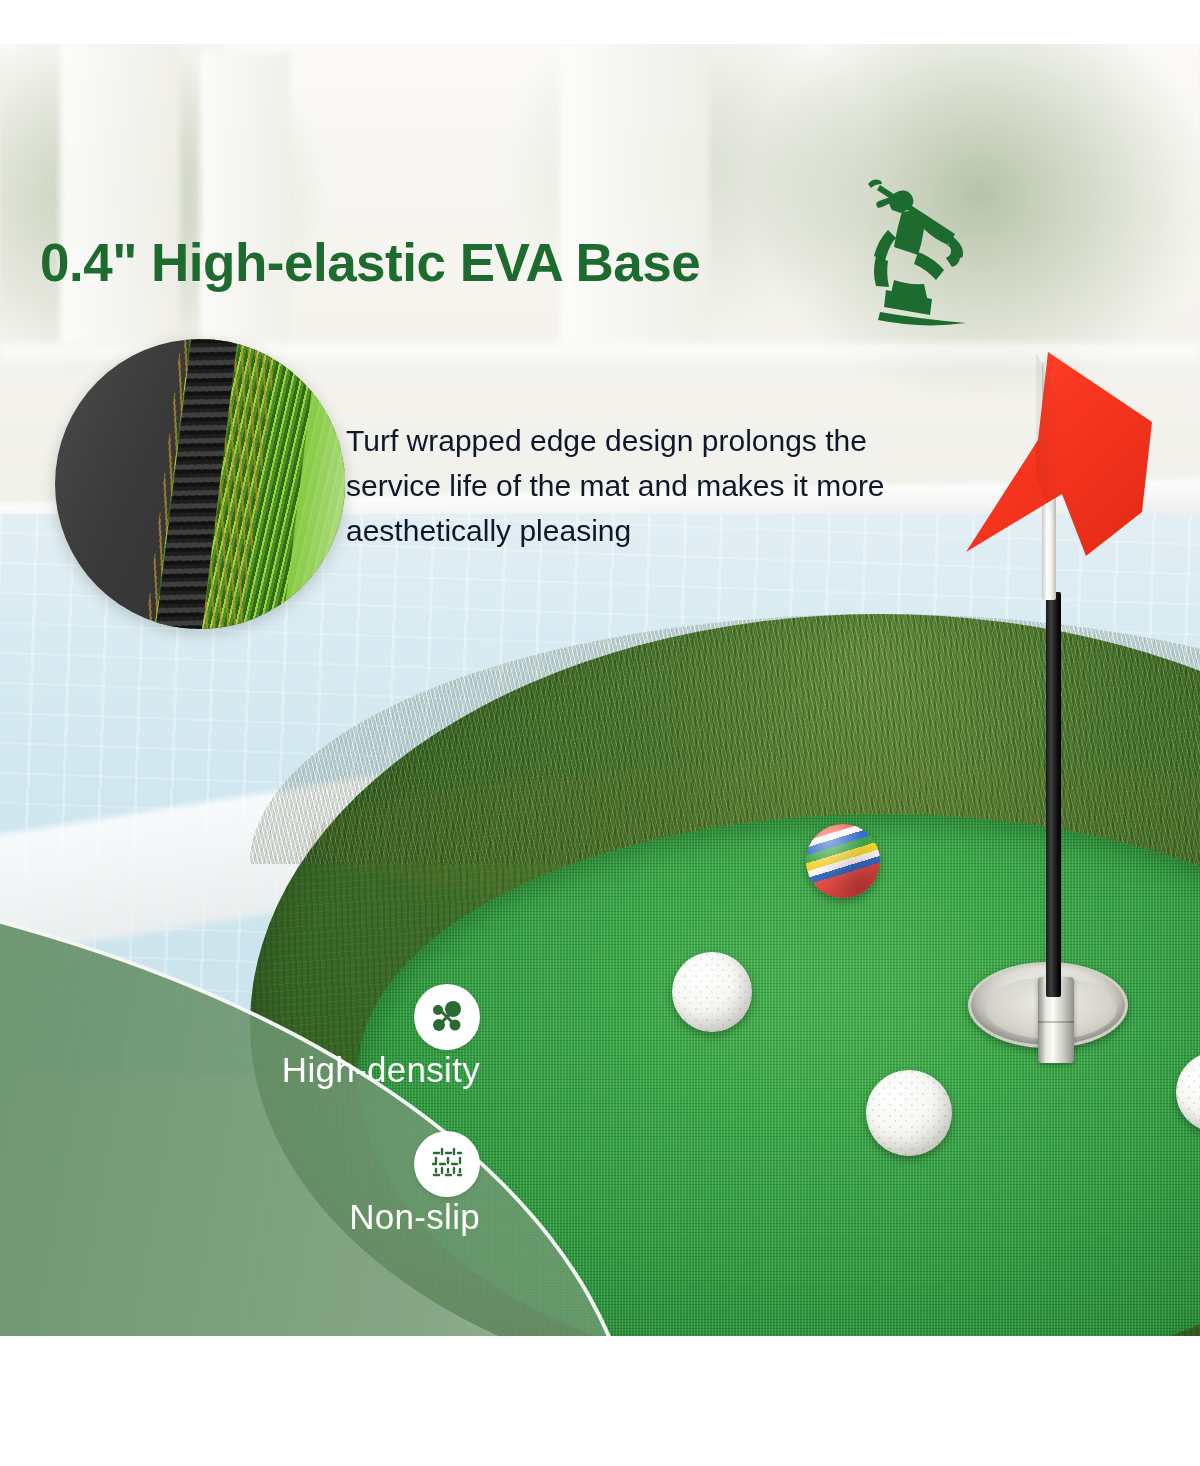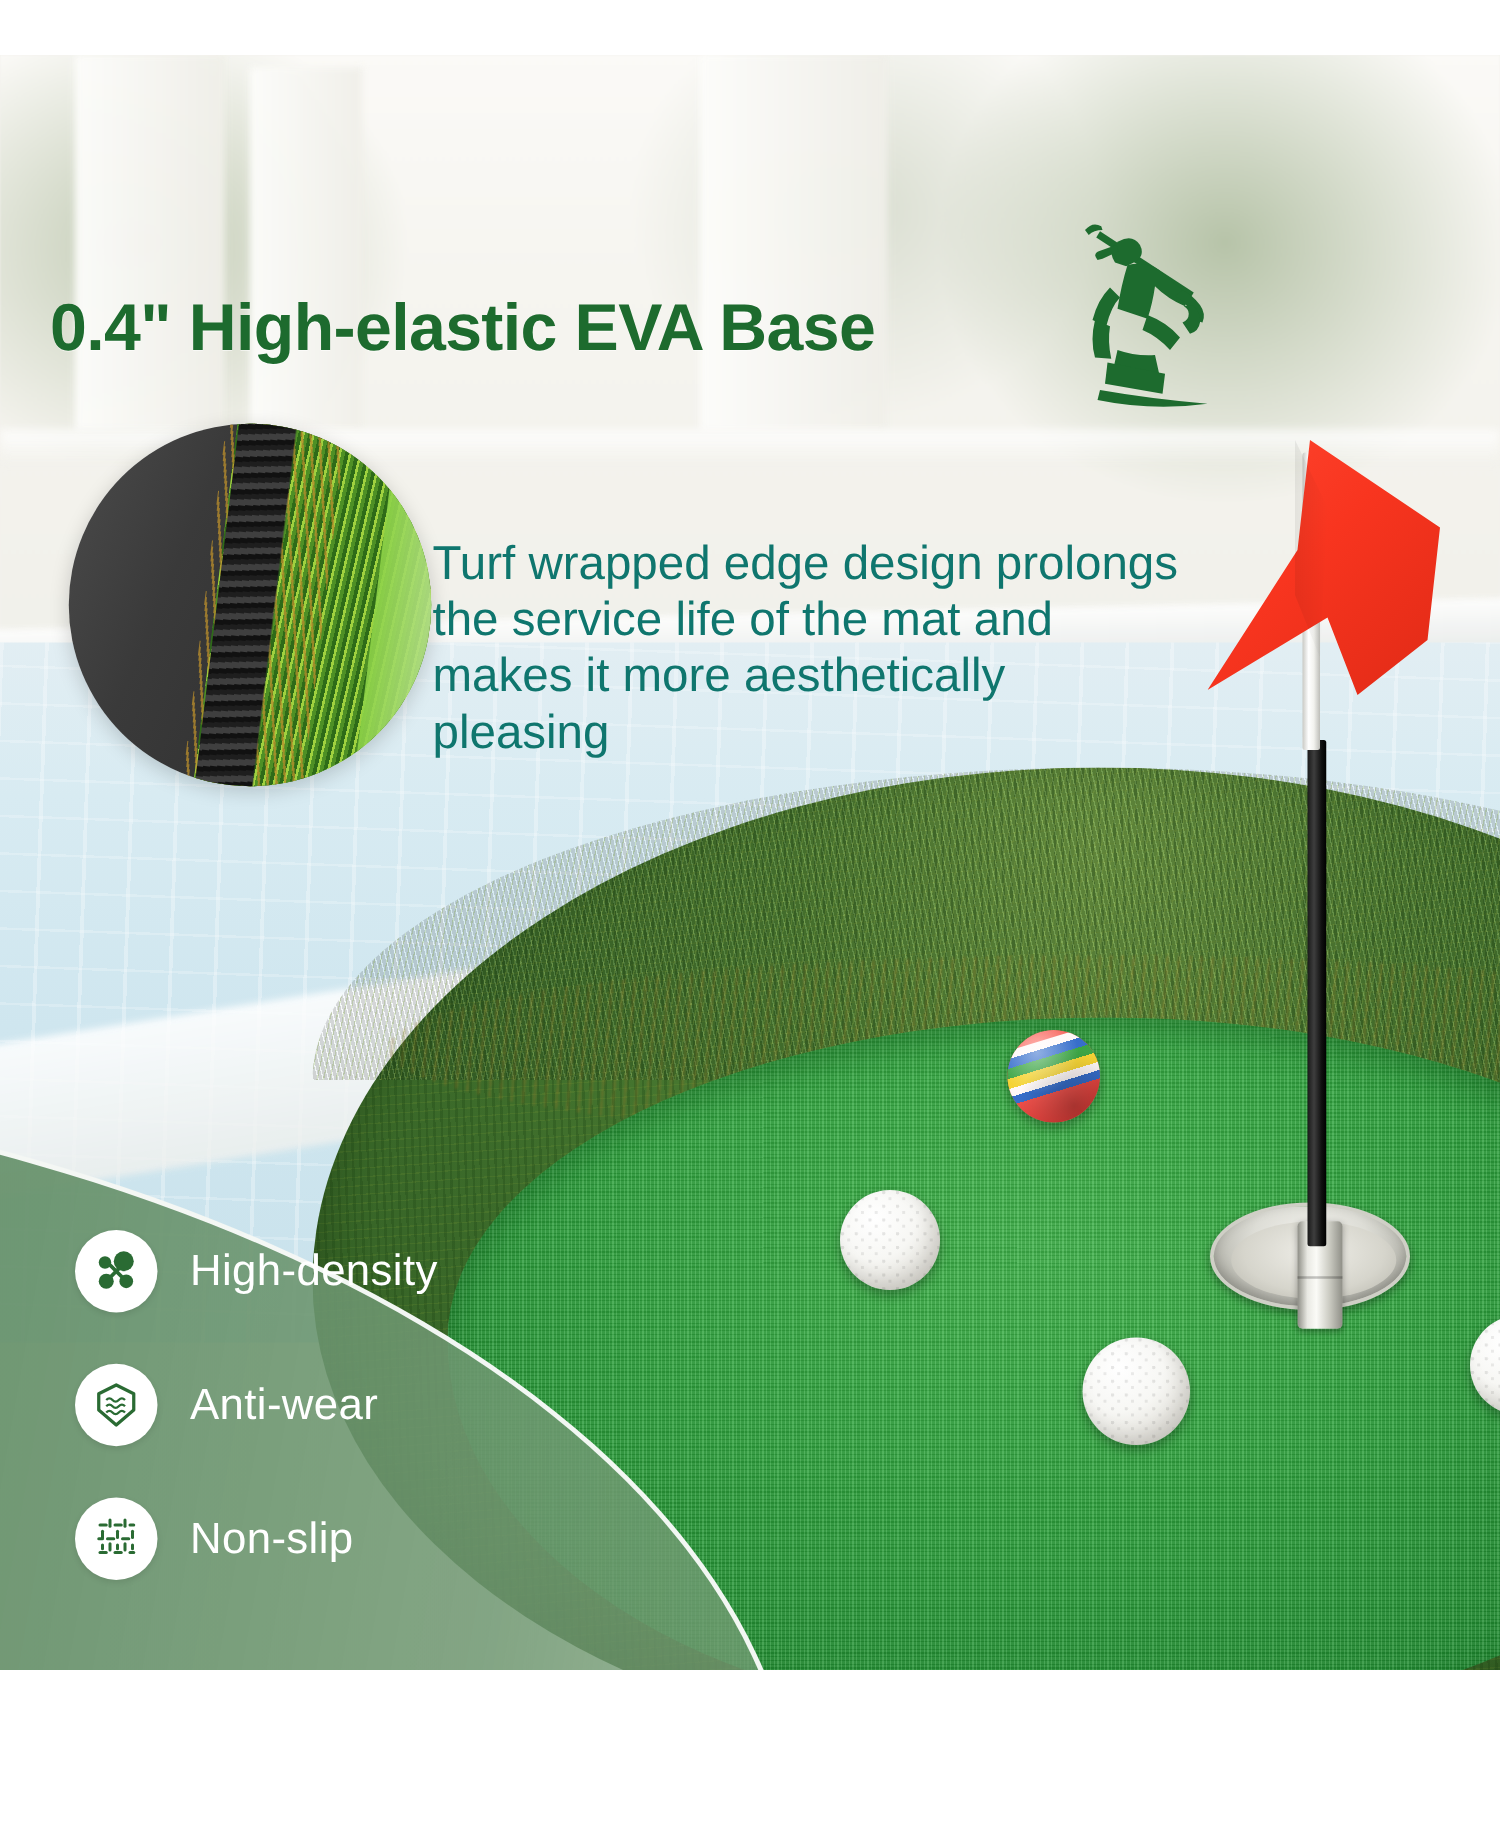--- a/index.html
+++ b/index.html
@@ -223,34 +223,34 @@
     filter:blur(.4px); opacity:.9;
   }
   .inset .turf-top{
     position:absolute; left:245px; top:-20px; width:120px; height:340px;
     transform:rotate(7deg);
     background:linear-gradient(90deg, rgba(140,210,70,.9), rgba(250,250,245,.92));
   }
 
   
   .body-copy{
-    position:absolute; left:346px; top:385px; width:600px;
-    font-size:38px; line-height:45px; color:#0f766e;
+    position:absolute; left:346px; top:374px; width:600px;
+    font-size:30px; line-height:45px; color:#0f172a;
   }
 
   
   .feature-panel{
     position:absolute; left:-520px; top:810px; width:1160px; height:620px;
     border-radius:0 100% 0 0 / 0 100% 0 0;
     background:linear-gradient(100deg, rgba(95,138,100,.97) 0%, rgba(104,146,108,.94) 45%, rgba(112,152,114,.86) 78%, rgba(120,158,120,.72) 100%);
     border-top:4px solid rgba(255,255,255,.92);
     border-right:4px solid rgba(255,255,255,.92);
   }
   .feature-list{ position:absolute; left:60px; top:940px; width:420px; }
-  .feature-row{ display:flex; align-items:center; margin-bottom:41px; }
+  .feature-row{ display:flex; align-items:flex-end; margin-bottom:41px;flex-direction:column; }
   .feat-icon{
     width:66px; height:66px; border-radius:50%; background:#ffffff;
     display:flex; align-items:center; justify-content:center; flex:0 0 66px;
     box-shadow:0 2px 5px rgba(0,0,0,.10);
   }
   .feat-label{
     margin-left:26px; font-size:35px; color:#ffffff; letter-spacing:.3px;
     white-space:nowrap;
   }
 </style>
@@ -309,31 +309,20 @@
             <circle cx="26" cy="12" r="8" fill="#2a6b33"></circle>
             <circle cx="11" cy="13" r="5" fill="#2a6b33"></circle>
             <circle cx="12" cy="28" r="6" fill="#2a6b33"></circle>
             <circle cx="28" cy="28" r="5.5" fill="#2a6b33"></circle>
           </svg>
         </span>
         <span class="feat-label">High-density</span>
       </div>
 
 
-      <div class="feature-row">
-        <span class="feat-icon">
-          <svg width="40" height="40" viewBox="0 0 40 40">
-            <path d="M20 4 L34 11 V24 L20 36 L6 24 V11 Z" fill="none" stroke="#2a6b33" stroke-width="2.6" stroke-linejoin="round"></path>
-            <path d="M12 16 q2.5-2.6 5 0 t5 0 t5 0" fill="none" stroke="#2a6b33" stroke-width="1.9"></path>
-            <path d="M12 21 q2.5-2.6 5 0 t5 0 t5 0" fill="none" stroke="#2a6b33" stroke-width="1.9"></path>
-            <path d="M12 26 q2.5-2.6 5 0 t5 0 t5 0" fill="none" stroke="#2a6b33" stroke-width="1.9"></path>
-          </svg>
-        </span>
-        <span class="feat-label">Anti-wear</span>
-      </div>
 
       <div class="feature-row">
         <span class="feat-icon">
           <svg width="40" height="40" viewBox="0 0 40 40">
             <g stroke="#2a6b33" stroke-width="2.4" stroke-linecap="round">
               <line x1="7" y1="9" x2="12" y2="9"></line>
               <line x1="19" y1="9" x2="24" y2="9"></line>
               <line x1="31" y1="9" x2="34" y2="9"></line>
               <line x1="15" y1="5" x2="15" y2="10"></line>
               <line x1="27" y1="5" x2="27" y2="10"></line>

